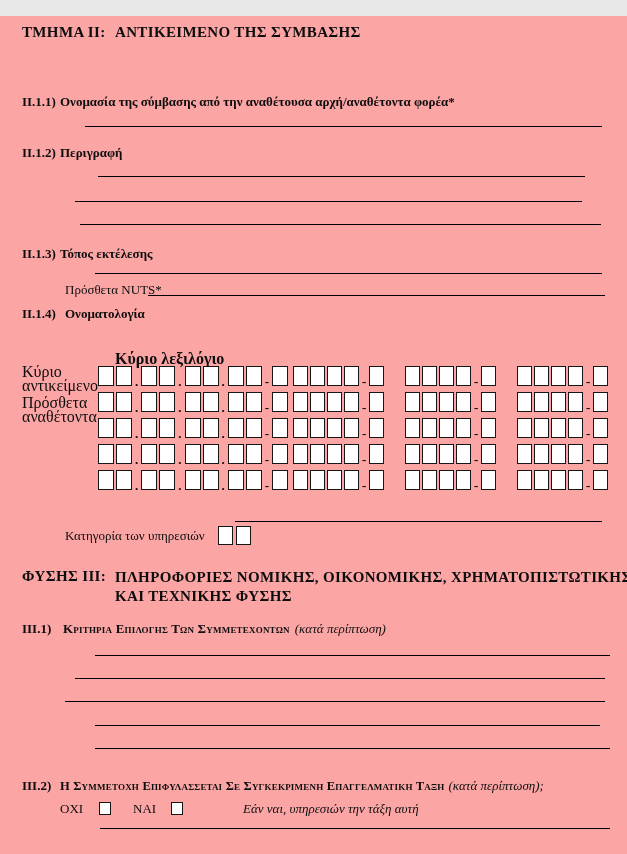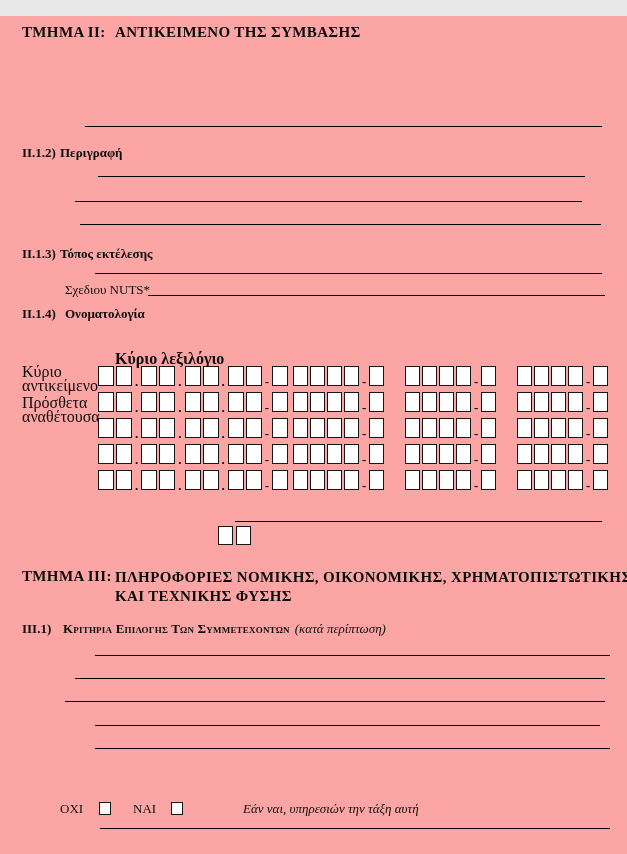--- a/index.html
+++ b/index.html
@@ -30,47 +30,50 @@
 </head>
 <body>
 
 <div class="page">
 
   <div class="row h1" style="top:8px;">
     <span class="num h1 w93">ΤΜΗΜΑ II:</span><span>ΑΝΤΙΚΕΙΜΕΝΟ ΤΗΣ ΣΥΜΒΑΣΗΣ</span>
   </div>
 
 
+  <div class="row" style="top:76px;">
+    <span class="num w38">II.1.1)</span><span class="lbl-b">Ονομασία της σύμβασης από την αναθέτουσα αρχή/αναθέτοντα φορέα*</span>
+  </div>
   <div class="rule" style="top:110px;left:85px;width:517px;"></div>
 
   <div class="row" style="top:127px;">
     <span class="num w38">II.1.2)</span><span class="lbl-b">Περιγραφή</span>
   </div>
   <div class="rule" style="top:160px;left:98px;width:487px;"></div>
   <div class="rule" style="top:185px;left:75px;width:507px;"></div>
   <div class="rule" style="top:208px;left:80px;width:521px;"></div>
 
   <div class="row" style="top:228px;">
     <span class="num w38">II.1.3)</span><span class="lbl-b">Τόπος εκτέλεσης</span>
   </div>
   <div class="rule" style="top:257px;left:95px;width:507px;"></div>
-  <div class="abs reg" style="top:266px;left:65px;">Σχεδιου NUTS*</div>
+  <div class="abs reg" style="top:266px;left:65px;">Πρόσθετα NUTS*</div>
   <div class="rule" style="top:279px;left:148px;width:457px;"></div>
 
   <div class="row" style="top:288px;">
     <span class="num w43">II.1.4)</span><span class="lbl-b">Ονοματολογία</span>
   </div>
 
 
   <div class="abs lbl-b small" style="top:334px;left:115px;">Κύριο λεξιλόγιο</div>
 
   <div class="abs small" style="top:347px;left:22px;">Κύριο</div>
   <div class="abs small" style="top:361px;left:22px;">αντικείμενο</div>
   <div class="abs small" style="top:378px;left:22px;">Πρόσθετα</div>
-  <div class="abs small" style="top:392px;left:22px;">αναθέτουσα</div>
+  <div class="abs small" style="top:392px;left:22px;">αναθέτοντα</div>
 
   <div id="cpv-grid">
       <div class="cpv-row" style="top: 350px;"><span class="grp">
           <span class="box" style="width: 16px; height: 20px;"></span>
           <span class="box" style="width: 16px; height: 20px;"></span>
           <span class="sep">.</span>
           <span class="box" style="width: 16px; height: 20px;"></span>
           <span class="box" style="width: 16px; height: 20px;"></span>
           <span class="sep">.</span>
           <span class="box" style="width: 16px; height: 20px;"></span>
@@ -242,36 +245,40 @@
           <span class="box" style="width: 15px; height: 20px;"></span>
           <span class="box" style="width: 15px; height: 20px;"></span>
           <span class="box" style="width: 15px; height: 20px;"></span>
           <span class="box" style="width: 15px; height: 20px;"></span>
           <span class="sep">-</span>
           <span class="box" style="width: 15px; height: 20px;"></span>
         </span></div>
     </div>
 
   <div class="rule" style="top:505px;left:235px;width:367px;"></div>
+  <div class="abs reg" style="top:512px;left:65px;">Κατηγορία των υπηρεσιών</div>
   <span class="box abs" style="top:510px;left:218px;width:15px;height:19px;"></span>
   <span class="box abs" style="top:510px;left:236px;width:15px;height:19px;"></span>
 
   <div class="row h1" style="top:552px;">
-    <span class="num h1 w93" style="vertical-align:top;">ΤΜΗΜΑ III:</span><span class="titleblock"><span>ΠΛΗΡΟΦΟΡΙΕΣ ΝΟΜΙΚΗΣ, ΟΙΚΟΝΟΜΙΚΗΣ, ΧΡΗΜΑΤΟΠΙΣΤΩΤΙΚΗΣ</span><span>ΚΑΙ ΤΕΧΝΙΚΗΣ ΦΥΣΗΣ</span></span>
+    <span class="num h1 w93" style="vertical-align:top;">ΦΥΣΗΣ III:</span><span class="titleblock"><span>ΠΛΗΡΟΦΟΡΙΕΣ ΝΟΜΙΚΗΣ, ΟΙΚΟΝΟΜΙΚΗΣ, ΧΡΗΜΑΤΟΠΙΣΤΩΤΙΚΗΣ</span><span>ΚΑΙ ΤΕΧΝΙΚΗΣ ΦΥΣΗΣ</span></span>
   </div>
 
   <div class="row" style="top:603px;">
     <span class="num w41">III.1)</span><span class="sc" style="font-size:13px;">Κριτηρια Επιλογης Των Συμμετεχοντων</span><span class="it" style="margin-left:5px;">(κατά περίπτωση)</span>
   </div>
   <div class="rule" style="top:639px;left:95px;width:515px;"></div>
   <div class="rule" style="top:662px;left:75px;width:530px;"></div>
   <div class="rule" style="top:685px;left:65px;width:540px;"></div>
   <div class="rule" style="top:709px;left:95px;width:505px;"></div>
   <div class="rule" style="top:732px;left:95px;width:515px;"></div>
 
+  <div class="row" style="top:760px;">
+    <span class="num w38">III.2)</span><span class="sc" style="font-size:12.5px;">Η Συμμετοχη Επιφυλασσεται Σε Συγκεκριμενη Επαγγελματικη Ταξη</span><span class="it" style="margin-left:4px;">(κατά περίπτωση);</span>
+  </div>
 
   <div class="abs reg" style="top:785px;left:60px;">ΟΧΙ</div>
   <span class="chk abs" style="top:786px;left:99px;"></span>
   <div class="abs reg" style="top:785px;left:133px;">ΝΑΙ</div>
   <span class="chk abs" style="top:786px;left:171px;"></span>
   <div class="abs it" style="top:785px;left:243px;">Εάν ναι, υπηρεσιών την τάξη αυτή</div>
   <div class="rule" style="top:812px;left:100px;width:510px;"></div>
 
 </div>
 

